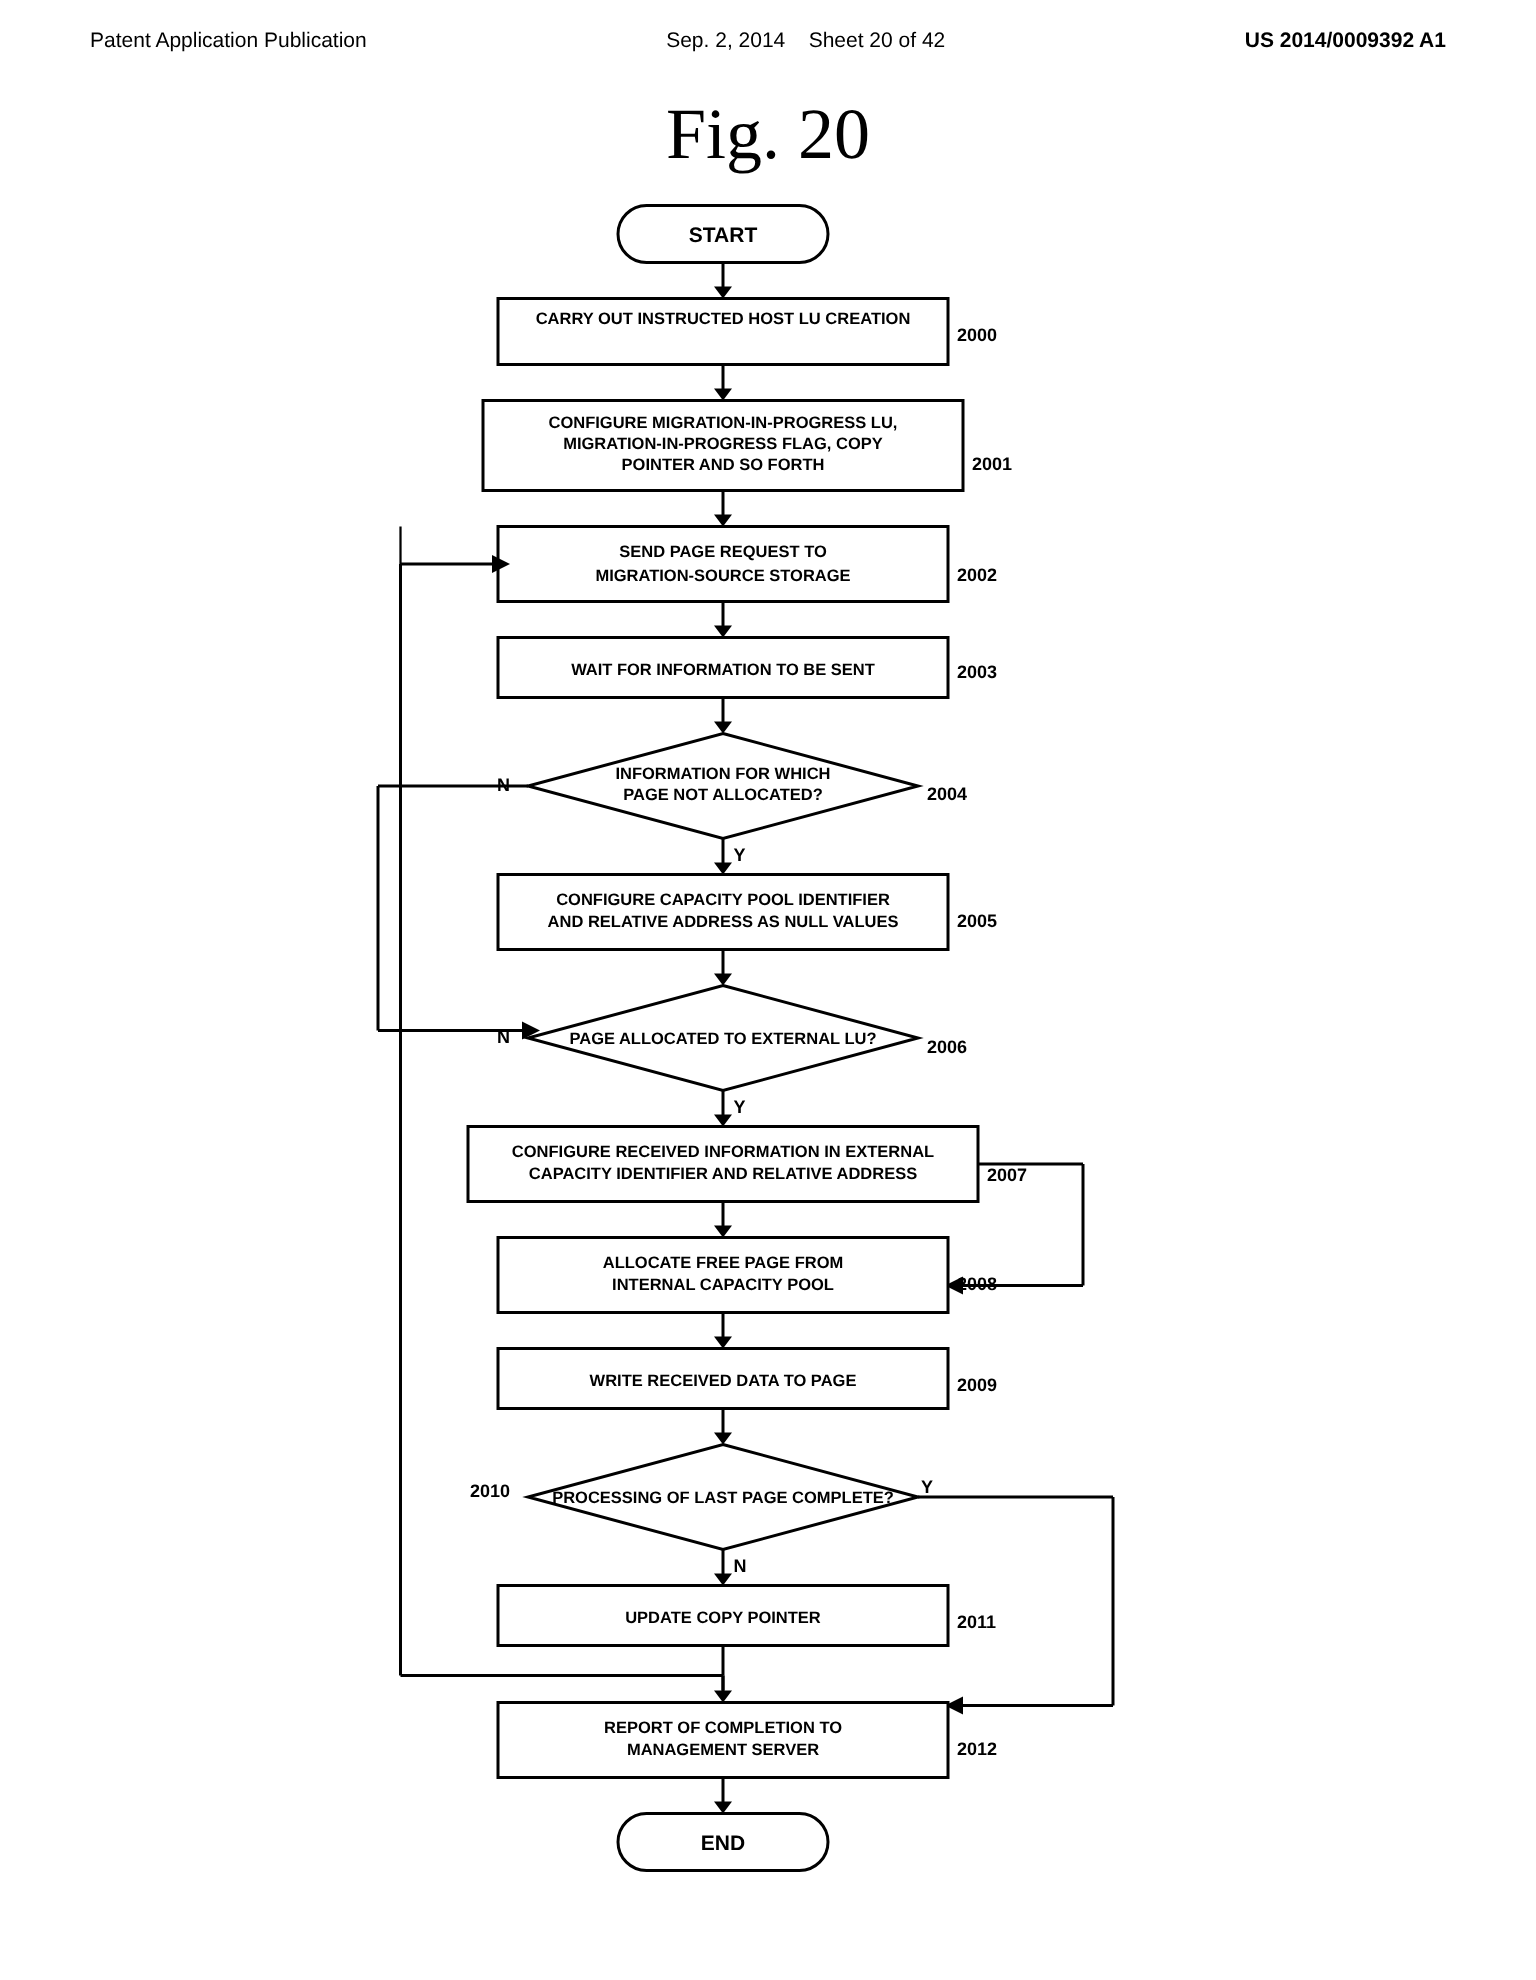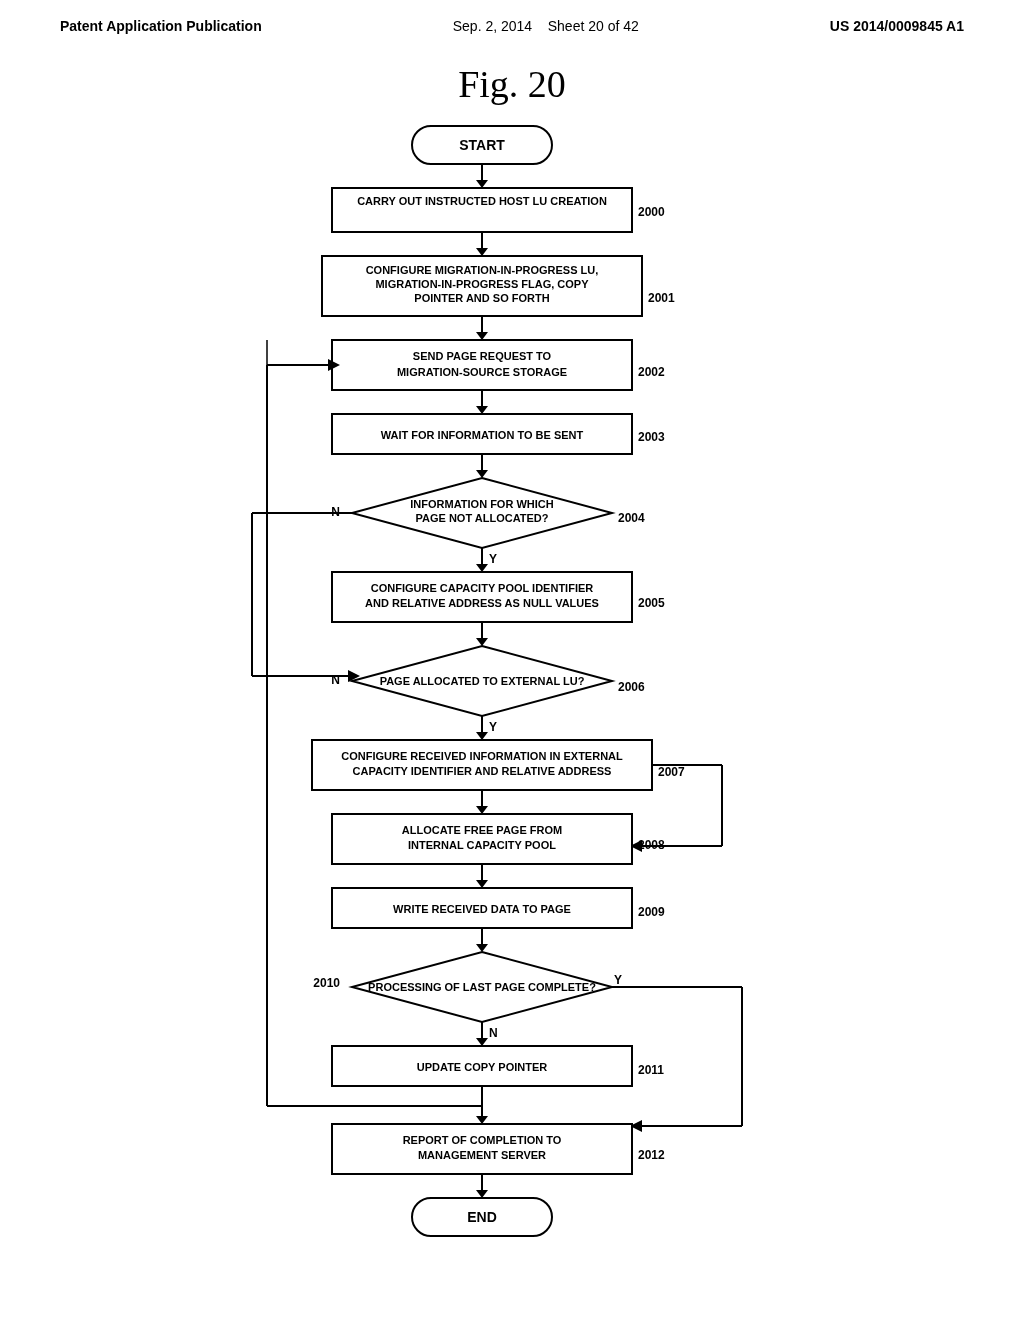--- a/index.html
+++ b/index.html
@@ -10,46 +10,46 @@
       min-height: 1320px;
       position: relative;
     }
     .header {
       display: flex;
       justify-content: space-between;
       padding: 18px 60px 10px 60px;
       font-size: 14px;
       border-bottom: none;
     }
-    .header-left { font-weight: bold; }
+    .header-left { font-weight: normal; }
     .header-right { font-weight: bold; }
     .header-center { }
     .diagram-title {
       text-align: center;
-      font-size: 38px;
+      font-size: 48px;
       font-weight: normal;
       margin: 18px 0 10px 0;
       font-family: 'Times New Roman', Times, serif;
     }
     
     .main-svg {
       display: block;
       margin: 0 auto;
     }
   </style>
 </head>
 <body>
 
 <div class="header">
   <div class="header-left">Patent Application Publication</div>
   <div class="header-center">
     <span>Sep. 2, 2014</span>&nbsp;&nbsp;&nbsp;
     <span>Sheet 20 of 42</span>
   </div>
-  <div class="header-right">US 2014/0009845 A1</div>
+  <div class="header-right">US 2014/0009392 A1</div>
 </div>
 
 <div class="diagram-title">Fig. 20</div>
 
 <svg class="main-svg" width="780" height="1180" viewBox="0 0 780 1180">
 
   <rect x="290" y="10" width="140" height="38" rx="19" ry="19" fill="white" stroke="black" stroke-width="2"></rect>
   <text x="360" y="34" text-anchor="middle" font-size="14" font-weight="bold" font-family="Arial">START</text>
 
   <line x1="360" y1="48" x2="360" y2="68" stroke="black" stroke-width="2"></line>

